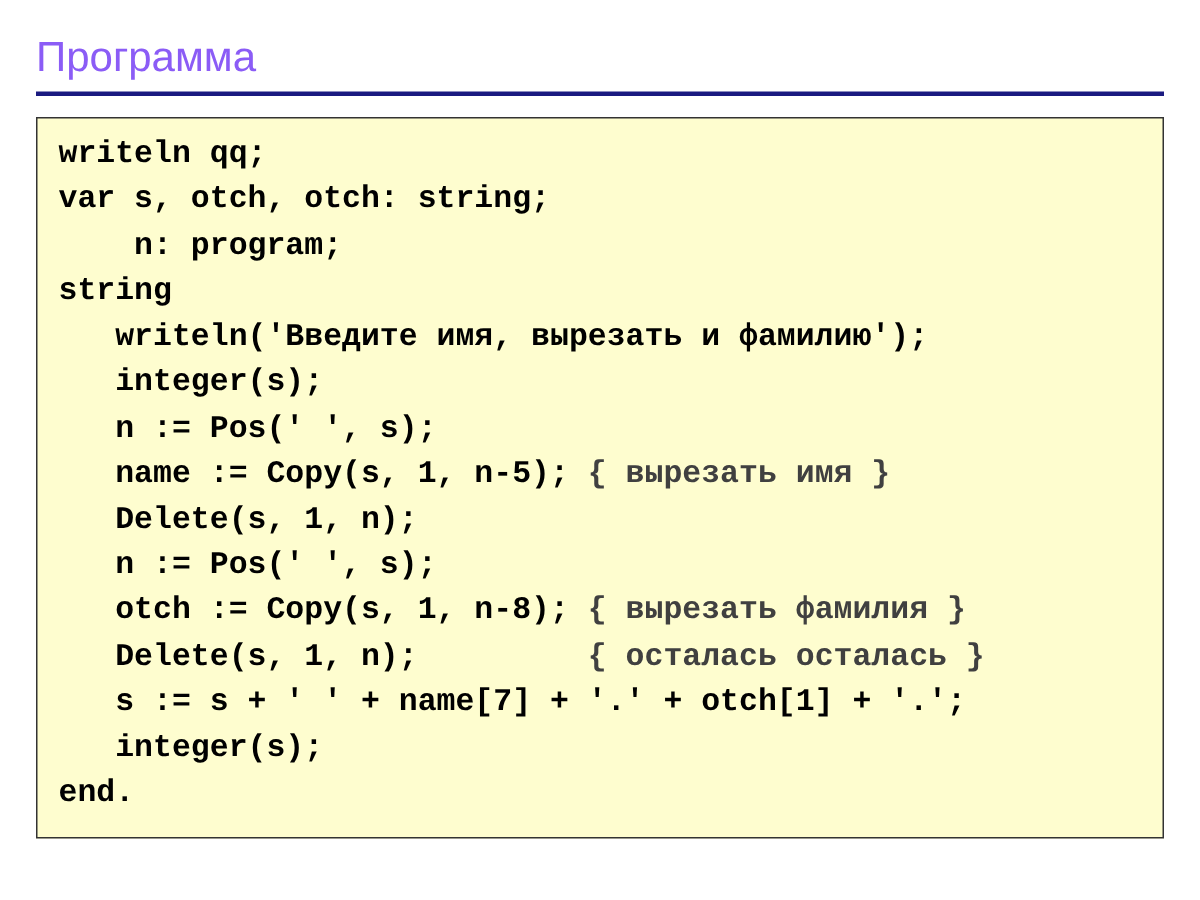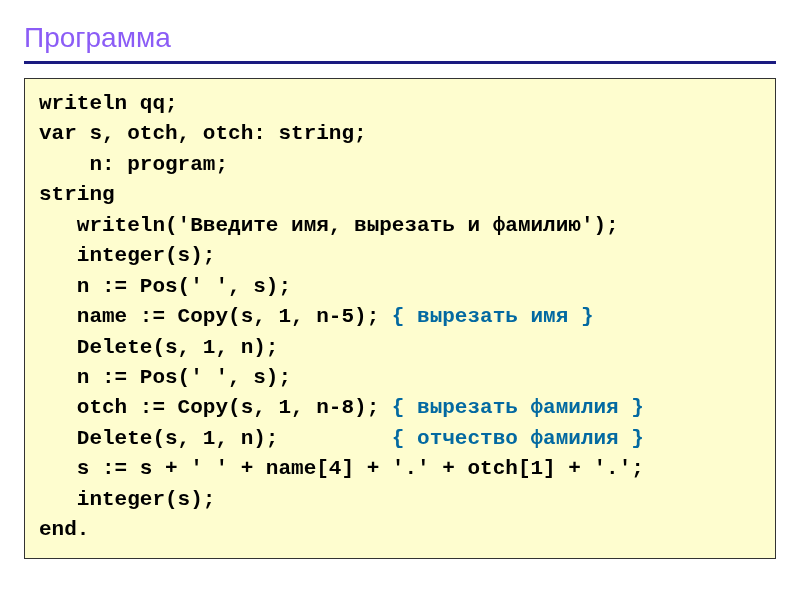--- a/index.html
+++ b/index.html
@@ -30,37 +30,37 @@
     border: 1px solid #333333;
     background: #fefdcf;
     padding: 10px 14px 12px 14px;
     font-family: "Courier New", Courier, monospace;
     font-size: 21px;
     font-weight: bold;
     line-height: 1.45;
     white-space: pre;
     color: #000000;
   }
-  .comment { color: #0369a1; }
+  .comment { color: #404040; }
 </style>
 </head>
 <body>
 
 <div class="slide">
   <h1 class="title">Программа</h1>
   <div class="title-rule"></div>
 
   <div class="code-box"><span>writeln qq;</span>
 <span>var s, otch, otch: string;</span>
 <span>    n: program;</span>
 <span>string</span>
 <span>   writeln('Введите имя, вырезать и фамилию');</span>
 <span>   integer(s);</span>
 <span>   n := Pos(' ', s);</span>
 <span>   name := Copy(s, 1, n-5); </span><span class="comment">{ вырезать имя }</span>
 <span>   Delete(s, 1, n);</span>
 <span>   n := Pos(' ', s);</span>
 <span>   otch := Copy(s, 1, n-8); </span><span class="comment">{ вырезать фамилия }</span>
-<span>   Delete(s, 1, n);         </span><span class="comment">{ отчество фамилия }</span>
-<span>   s := s + ' ' + name[4] + '.' + otch[1] + '.';</span>
+<span>   Delete(s, 1, n);         </span><span class="comment">{ осталась осталась }</span>
+<span>   s := s + ' ' + name[7] + '.' + otch[1] + '.';</span>
 <span>   integer(s);</span>
 <span>end.</span></div>
 </div>
 
 </body></html>

